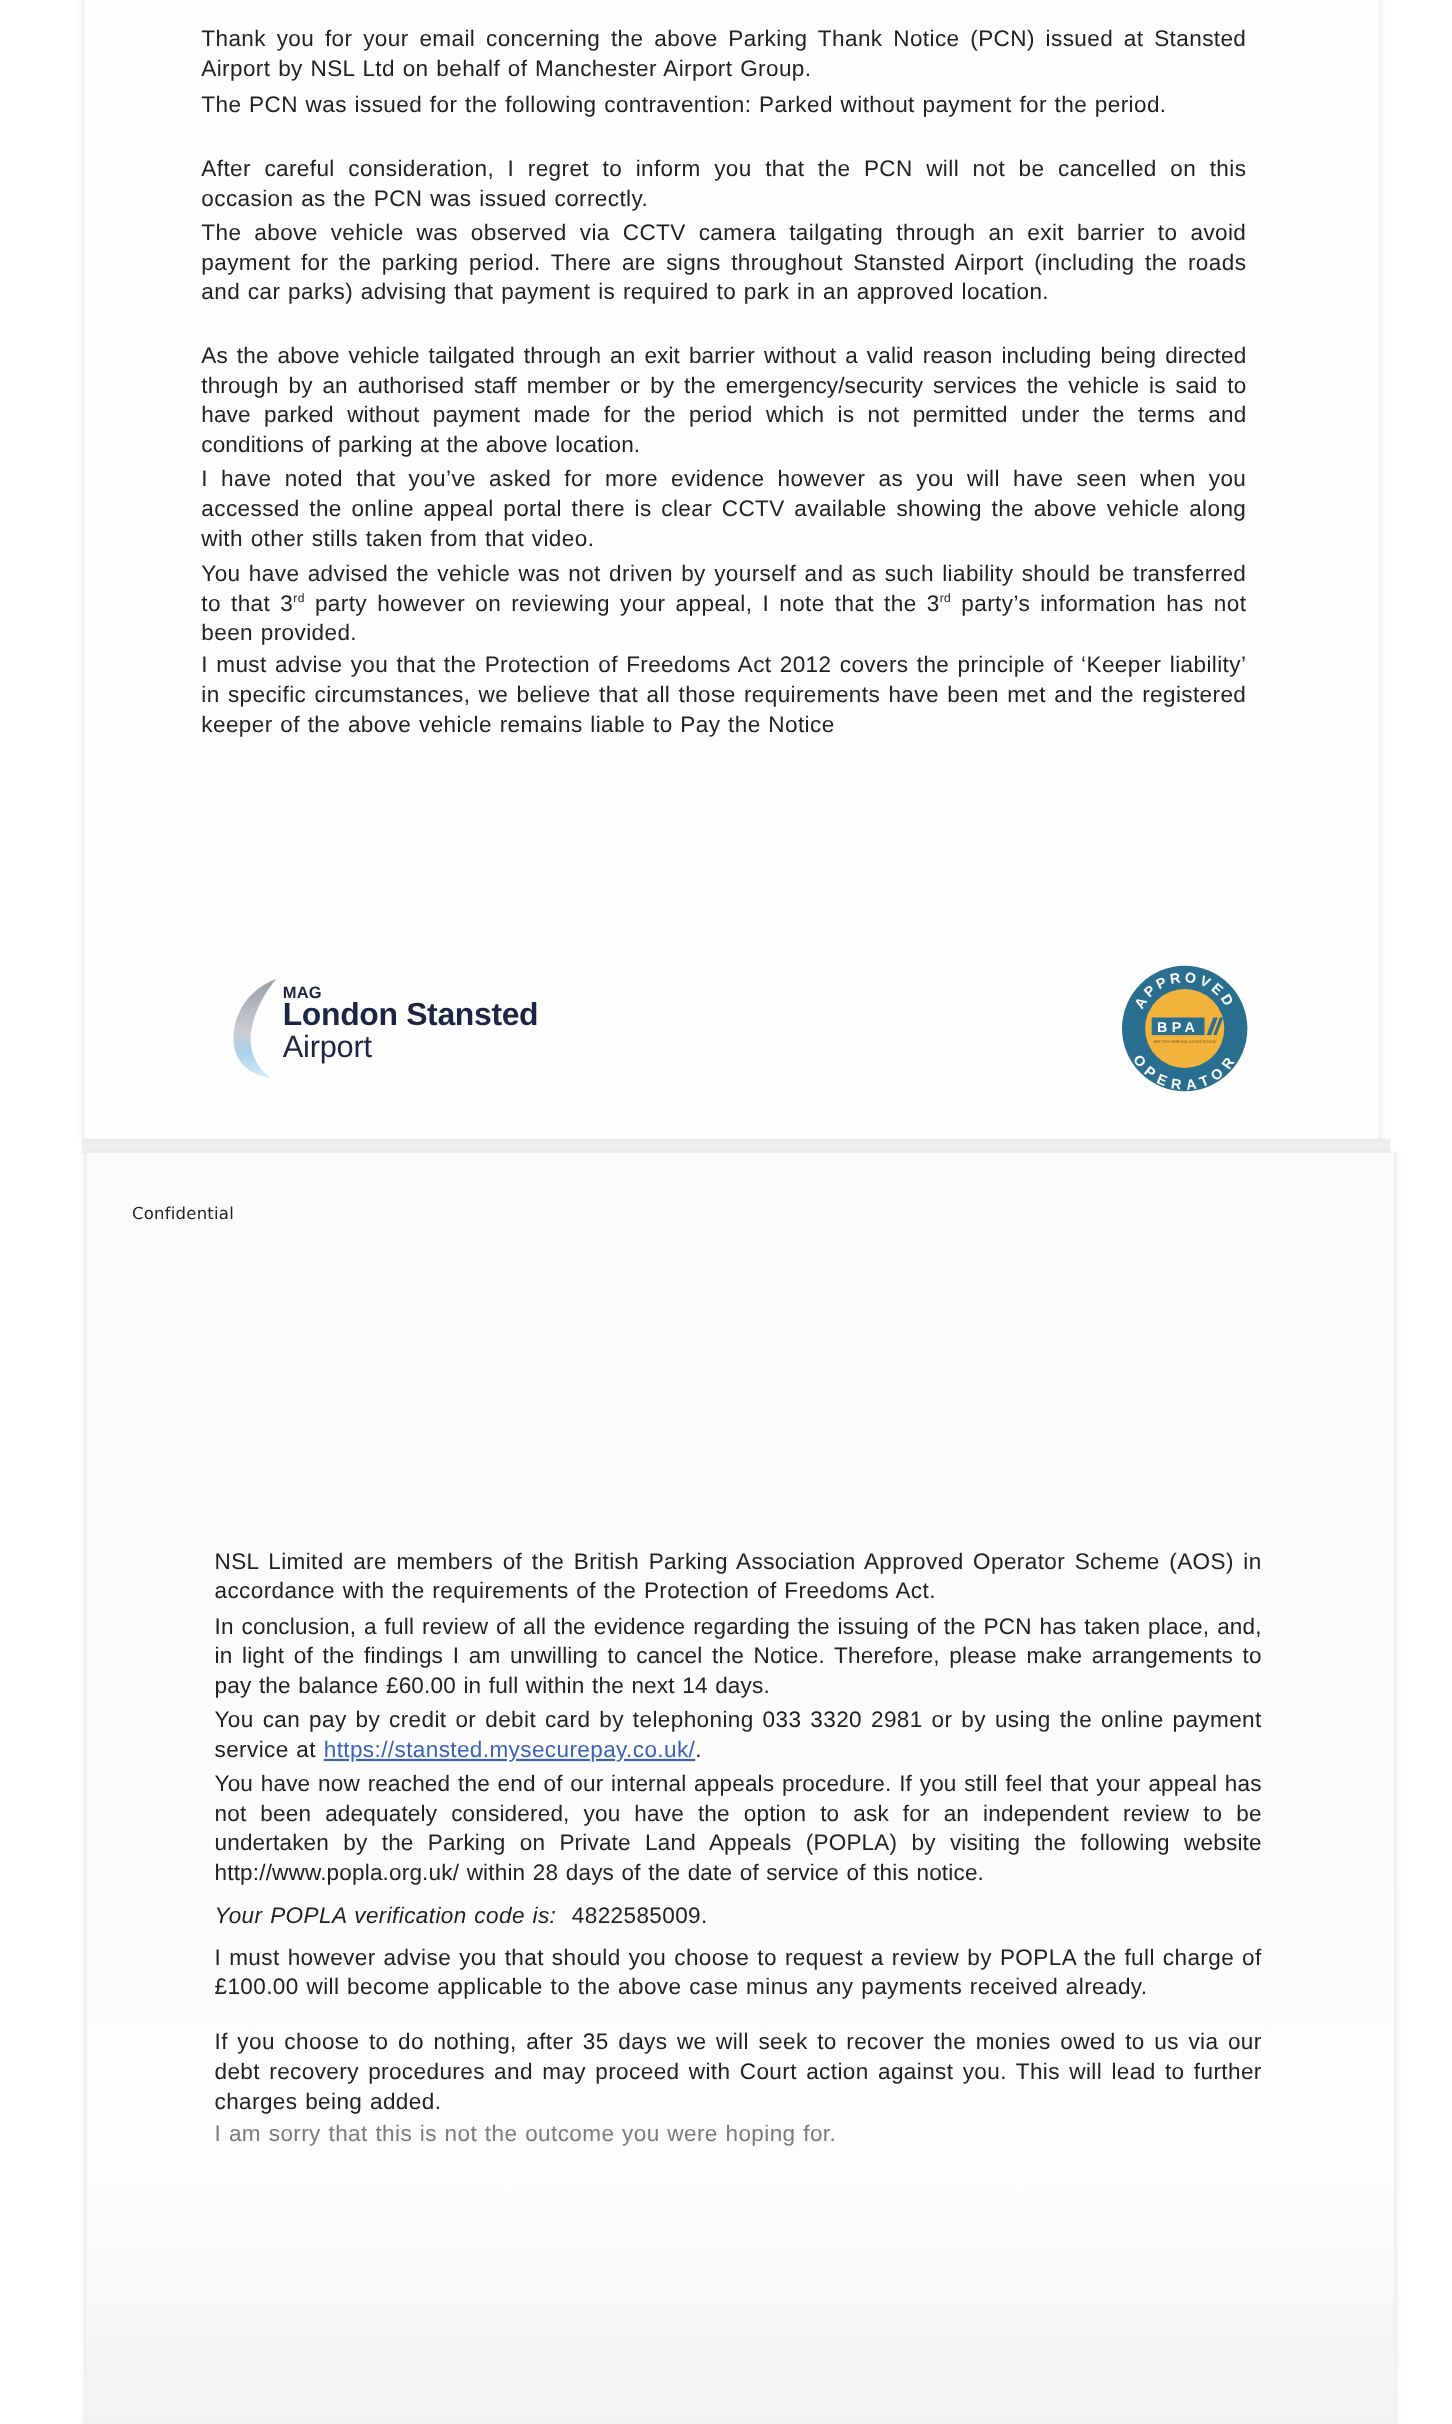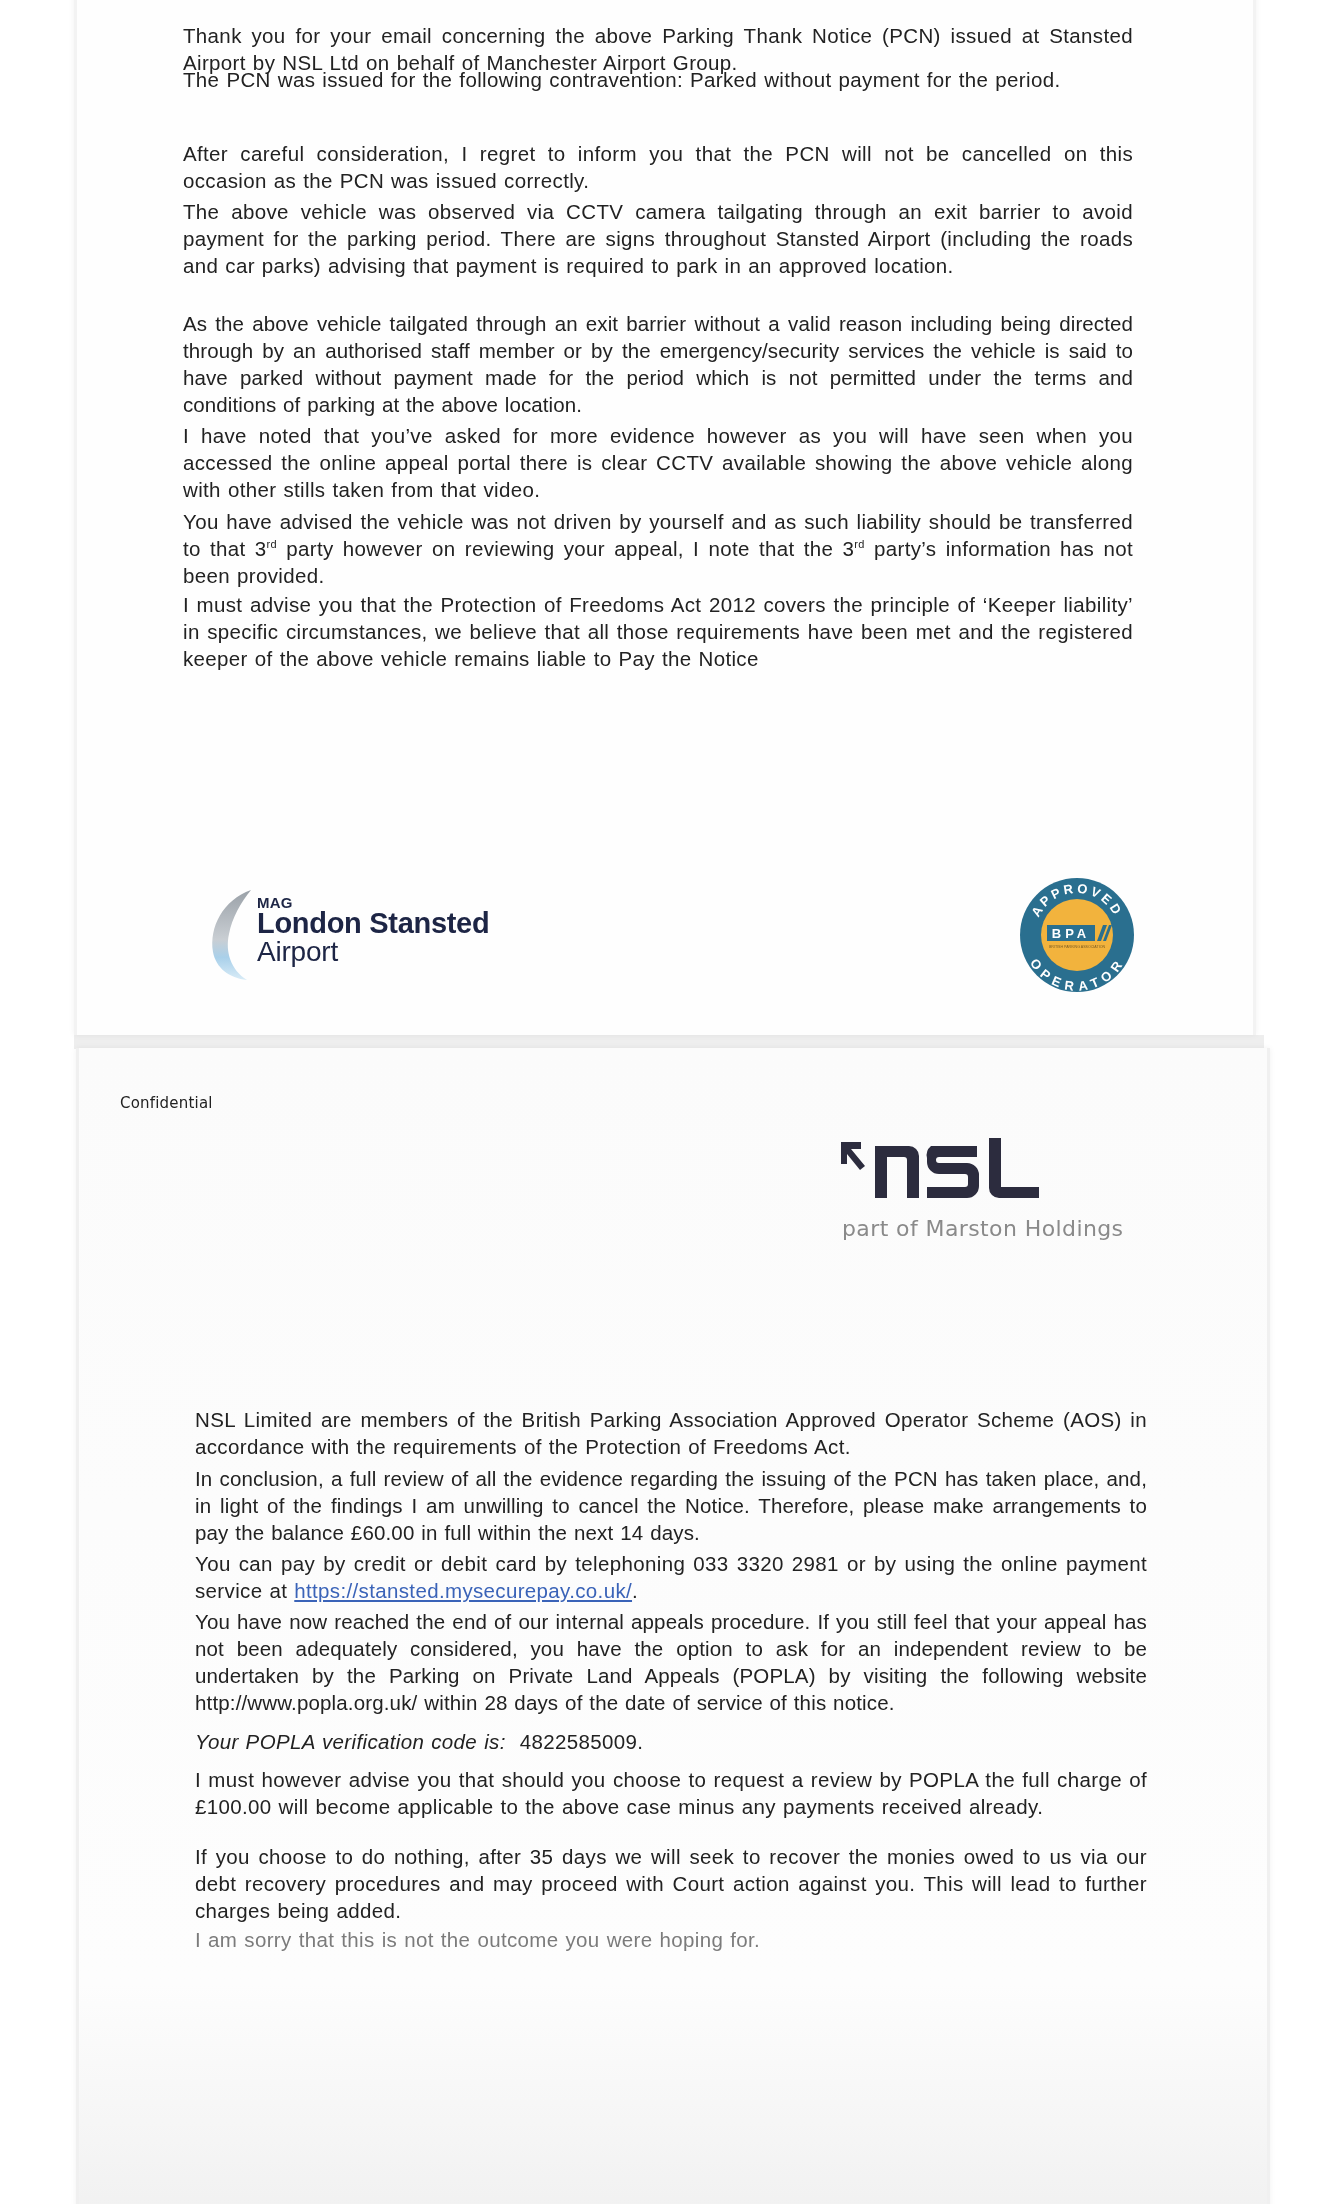--- a/index.html
+++ b/index.html
@@ -47,21 +47,21 @@
   .nsl-mark { position:absolute; left:0; top:0; }
   .nsl-tag { position:absolute; left:3px; top:80px; font-size:22px; color:#8a8a8a; font-family:"DejaVu Sans", sans-serif; letter-spacing:0.4px; white-space:nowrap; }
 </style>
 </head>
 <body>
 
 <div class="gap"></div>
 
 <div id="page1" class="page">
   <p class="para p1" style="top:32px;">Thank you for your email concerning the above Parking Thank Notice (PCN) issued at Stansted Airport by NSL Ltd on behalf of Manchester Airport Group.</p>
-  <p class="para p1" style="top:76px;">The PCN was issued for the following contravention: Parked without payment for the period.</p>
+  <p class="para p1" style="top:92px;">The PCN was issued for the following contravention: Parked without payment for the period.</p>
   <p class="para p1" style="top:150px;">After careful consideration, I regret to inform you that the PCN will not be cancelled on this occasion as the PCN was issued correctly.</p>
   <p class="para p1" style="top:208px;">The above vehicle was observed via CCTV camera tailgating through an exit barrier to avoid payment for the parking period. There are signs throughout Stansted Airport (including the roads and car parks) advising that payment is required to park in an approved location.</p>
   <p class="para p1" style="top:320px; letter-spacing:0.1px;">As the above vehicle tailgated through an exit barrier without a valid reason including being directed through by an authorised staff member or by the emergency/security services the vehicle is said to have parked without payment made for the period which is not permitted under the terms and conditions of parking at the above location.</p>
   <p class="para p1" style="top:432px;">I have noted that you’ve asked for more evidence however as you will have seen when you accessed the online appeal portal there is clear CCTV available showing the above vehicle along with other stills taken from that video.</p>
   <p class="para p1" style="top:518px;"><span>You have advised the vehicle was not driven by yourself and as such liability should be transferred to that 3</span><sup>rd</sup><span> party however on reviewing your appeal, I note that the 3</span><sup>rd</sup><span> party’s information has not been provided.</span></p>
   <p class="para p1" style="top:601px;">I must advise you that the Protection of Freedoms Act 2012 covers the principle of ‘Keeper liability’ in specific circumstances, we believe that all those requirements have been met and the registered keeper of the above vehicle remains liable to Pay the Notice</p>
 
   <div id="mag-logo">
     <svg class="mag-swoosh" viewBox="0 0 60 100">
       <defs>
@@ -95,35 +95,20 @@
     <rect x="30" y="50" width="48" height="16" fill="#2a6f8f"></rect>
     <text x="54" y="63" text-anchor="middle" font-family="Liberation Sans, sans-serif" font-size="13" font-weight="bold" fill="#ffffff" letter-spacing="4" id="bpa-center">BPA</text>
     <path d="M80 66 L86 50 L90 50 L84 66 Z M86 66 L92 50 L95 50 L89 66 Z" fill="#2a6f8f"></path>
     <text x="60" y="73" text-anchor="middle" font-family="Liberation Sans, sans-serif" font-size="3.6" fill="#7a5a20" id="bpa-sub">BRITISH PARKING ASSOCIATION</text>
   </svg>
 </div>
 
 <div id="page2" class="page">
   <span class="confidential">Confidential</span>
 
-  <div id="nsl-logo">
-    <svg class="nsl-mark" width="220" height="70" viewBox="0 0 220 70">
-      <g fill="#2c2c3e">
-
-        <path d="M2 6 H 22 V 13 H 12 L 26 30 L 21 34 L 8 18 V 28 H 2 Z"></path>
-
-        <path d="M36 10 H 70 a 10 10 0 0 1 10 10 V 62 H 68 V 24 a 3 3 0 0 0 -3 -3 H 48 V 62 H 36 Z"></path>
-
-        <path d="M92 10 H 138 V 21 H 100 a 3 3 0 0 0 0 6 H 128 a 12 12 0 0 1 12 12 V 50 a 12 12 0 0 1 -12 12 H 88 V 51 H 126 a 3 3 0 0 0 3 -3 V 41 a 3 3 0 0 0 -3 -3 H 100 a 12 12 0 0 1 -12 -12 V 22 a 12 12 0 0 1 4 -12 Z"></path>
-
-        <path d="M150 2 H 162 V 51 H 200 V 62 H 160 a 10 10 0 0 1 -10 -10 Z"></path>
-      </g>
-    </svg>
-    <span class="nsl-tag">part of Marston Holdings</span>
-  </div>
 
   <p class="para p2" style="top:358px;">NSL Limited are members of the British Parking Association Approved Operator Scheme (AOS) in accordance with the requirements of the Protection of Freedoms Act.</p>
   <p class="para p2" style="top:417px; letter-spacing:0.15px;">In conclusion, a full review of all the evidence regarding the issuing of the PCN has taken place, and, in light of the findings I am unwilling to cancel the Notice. Therefore,  please make arrangements to pay the balance £60.00 in full within the next 14 days.</p>
   <p class="para p2" style="top:502px;"><span>You can pay by credit or debit card by telephoning 033 3320 2981 or by using the online payment service at </span><a class="link" href="#">https://stansted.mysecurepay.co.uk/</a><span>.</span></p>
   <p class="para p2" style="top:560px; letter-spacing:0.15px;">You have now reached the end of our internal appeals procedure. If you still feel that your appeal has not been adequately considered, you have the option to ask for an independent review to be undertaken by the Parking on Private Land Appeals (POPLA) by visiting the following website http://www.popla.org.uk/ within 28 days of the date of service of this notice.</p>
   <p class="para p2" style="top:680px;"><span style="white-space:pre;font-style:italic;">Your POPLA verification code is:  </span><span>4822585009</span><span>.</span></p>
   <p class="para p2" style="top:718px;">I must however advise you that should you choose to request a review by POPLA the full charge of £100.00 will become applicable to the above case minus any payments received already.</p>
   <p class="para p2" style="top:795px;">If you choose to do nothing, after 35 days we will seek to recover the monies owed to us via our debt recovery procedures and may proceed with Court action against you. This will lead to further charges being added.</p>
   <p class="para p2 muted" style="top:878px; text-align:left;">I am sorry that this is not the outcome you were hoping for.</p>
 </div>

